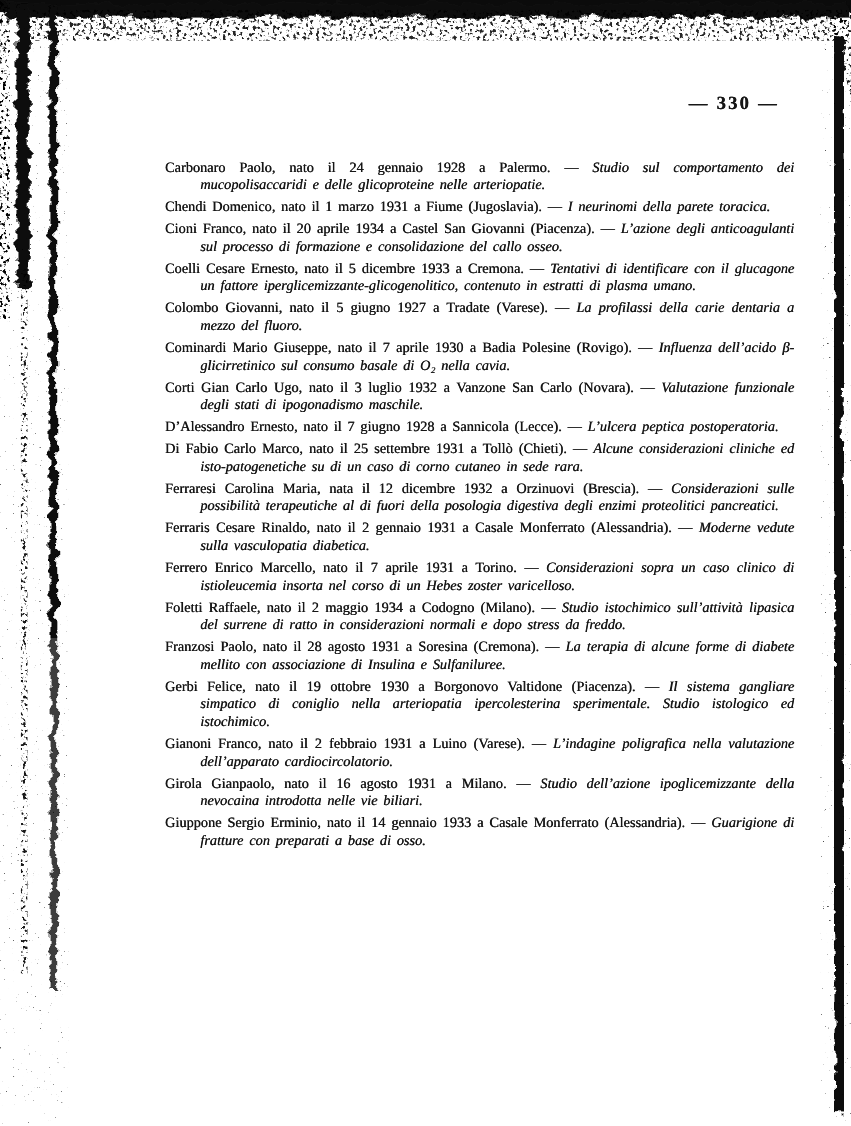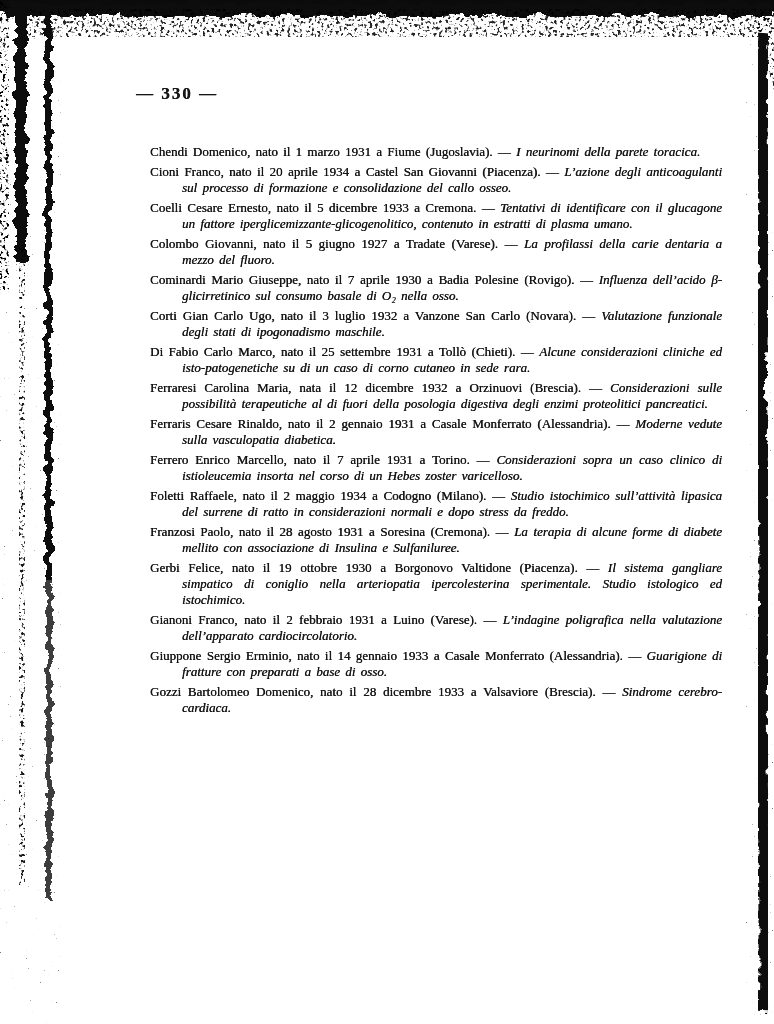--- a/index.html
+++ b/index.html
@@ -24,21 +24,21 @@
   
   .content {
     position: absolute;
     left: 150px;
     top: 84px;
     width: 572px;
     z-index: 2;
     color: #161616;
   }
   .page-number {
-    text-align: left;
+    text-align: right;
     font-size: 17px;
     font-weight: bold;
     letter-spacing: 2px;
     transform: translateX(-14px);
     margin: 0 0 40px 0;
     text-shadow: 0.3px 0 0 currentColor;
   }
   .entries { display: block; }
   .entry {
     margin: 0 0 4px 0;
@@ -100,51 +100,53 @@
     <rect x="746" y="18" width="28" height="1006" fill="#000000" filter="url(#speckles)" opacity="0.7"></rect>
   </g>
 
   <rect x="62" y="28" width="700" height="992" fill="#000000" filter="url(#faint)" opacity="0.55"></rect>
 </svg>
 
 <main class="content">
   <div class="page-number">— 330 —</div>
 
   <section class="entries" id="entries">
+  <p class="entry"><span class="roman">Carbonaro Paolo, nato il 24 gennaio 1928 a Palermo. — </span><span class="ital">Studio sul comportamento dei mucopolisaccaridi e delle glicoproteine nelle arteriopatie.</span></p>
 
 
 
   <p class="entry"><span class="roman">Chendi Domenico, nato il 1 marzo 1931 a Fiume (Jugoslavia). — </span><span class="ital">I neurinomi della parete toracica.</span></p>
 
   <p class="entry"><span class="roman">Cioni Franco, nato il 20 aprile 1934 a Castel San Giovanni (Piacenza). — </span><span class="ital">L’azione degli anticoagulanti sul processo di formazione e consolidazione del callo osseo.</span></p>
 
   <p class="entry"><span class="roman">Coelli Cesare Ernesto, nato il 5 dicembre 1933 a Cremona. — </span><span class="ital">Tentativi di identificare con il glucagone un fattore iperglicemizzante-glicogenolitico, contenuto in estratti di plasma umano.</span></p>
 
   <p class="entry"><span class="roman">Colombo Giovanni, nato il 5 giugno 1927 a Tradate (Varese). — </span><span class="ital">La profilassi della carie dentaria a mezzo del fluoro.</span></p>
 
-  <p class="entry"><span class="roman">Cominardi Mario Giuseppe, nato il 7 aprile 1930 a Badia Polesine (Rovigo). — </span><span class="ital">Influenza dell’acido β-glicirretinico sul consumo basale di O₂ nella osso.</span></p>
+  <p class="entry"><span class="roman">Cominardi Mario Giuseppe, nato il 7 aprile 1930 a Badia Polesine (Rovigo). — </span><span class="ital">Influenza dell’acido β-glicirretinico sul consumo basale di O₂ nella cavia.</span></p>
 
   <p class="entry"><span class="roman">Corti Gian Carlo Ugo, nato il 3 luglio 1932 a Vanzone San Carlo (Novara). — </span><span class="ital">Valutazione funzionale degli stati di ipogonadismo maschile.</span></p>
 
+  <p class="entry"><span class="roman">D’Alessandro Ernesto, nato il 7 giugno 1928 a Sannicola (Lecce). — </span><span class="ital">L’ulcera peptica postoperatoria.</span></p>
 
   <p class="entry"><span class="roman">Di Fabio Carlo Marco, nato il 25 settembre 1931 a Tollò (Chieti). — </span><span class="ital">Alcune considerazioni cliniche ed isto-patogenetiche su di un caso di corno cutaneo in sede rara.</span></p>
 
   <p class="entry"><span class="roman">Ferraresi Carolina Maria, nata il 12 dicembre 1932 a Orzinuovi (Brescia). — </span><span class="ital">Considerazioni sulle possibilità terapeutiche al di fuori della posologia digestiva degli enzimi proteolitici pancreatici.</span></p>
 
   <p class="entry"><span class="roman">Ferraris Cesare Rinaldo, nato il 2 gennaio 1931 a Casale Monferrato (Alessandria). — </span><span class="ital">Moderne vedute sulla vasculopatia diabetica.</span></p>
 
   <p class="entry"><span class="roman">Ferrero Enrico Marcello, nato il 7 aprile 1931 a Torino. — </span><span class="ital">Considerazioni sopra un caso clinico di istioleucemia insorta nel corso di un Hebes zoster varicelloso.</span></p>
 
   <p class="entry"><span class="roman">Foletti Raffaele, nato il 2 maggio 1934 a Codogno (Milano). — </span><span class="ital">Studio istochimico sull’attività lipasica del surrene di ratto in considerazioni normali e dopo stress da freddo.</span></p>
 
   <p class="entry"><span class="roman">Franzosi Paolo, nato il 28 agosto 1931 a Soresina (Cremona). — </span><span class="ital">La terapia di alcune forme di diabete mellito con associazione di Insulina e Sulfaniluree.</span></p>
 
 
   <p class="entry"><span class="roman">Gerbi Felice, nato il 19 ottobre 1930 a Borgonovo Valtidone (Piacenza). — </span><span class="ital">Il sistema gangliare simpatico di coniglio nella arteriopatia ipercolesterina sperimentale. Studio istologico ed istochimico.</span></p>
 
   <p class="entry"><span class="roman">Gianoni Franco, nato il 2 febbraio 1931 a Luino (Varese). — </span><span class="ital">L’indagine poligrafica nella valutazione dell’apparato cardiocircolatorio.</span></p>
 
+  <p class="entry"><span class="roman">Girola Gianpaolo, nato il 16 agosto 1931 a Milano. — </span><span class="ital">Studio dell’azione ipoglicemizzante della nevocaina introdotta nelle vie biliari.</span></p>
 
   <p class="entry"><span class="roman">Giuppone Sergio Erminio, nato il 14 gennaio 1933 a Casale Monferrato (Alessandria). — </span><span class="ital">Guarigione di fratture con preparati a base di osso.</span></p>
 
-  <p class="entry"><span class="roman">Gozzi Bartolomeo Domenico, nato il 28 dicembre 1933 a Valsaviore (Brescia). — </span><span class="ital">Sindrome cerebro-cardiaca.</span></p>
 </section>
 </main>
 
 </body></html>

